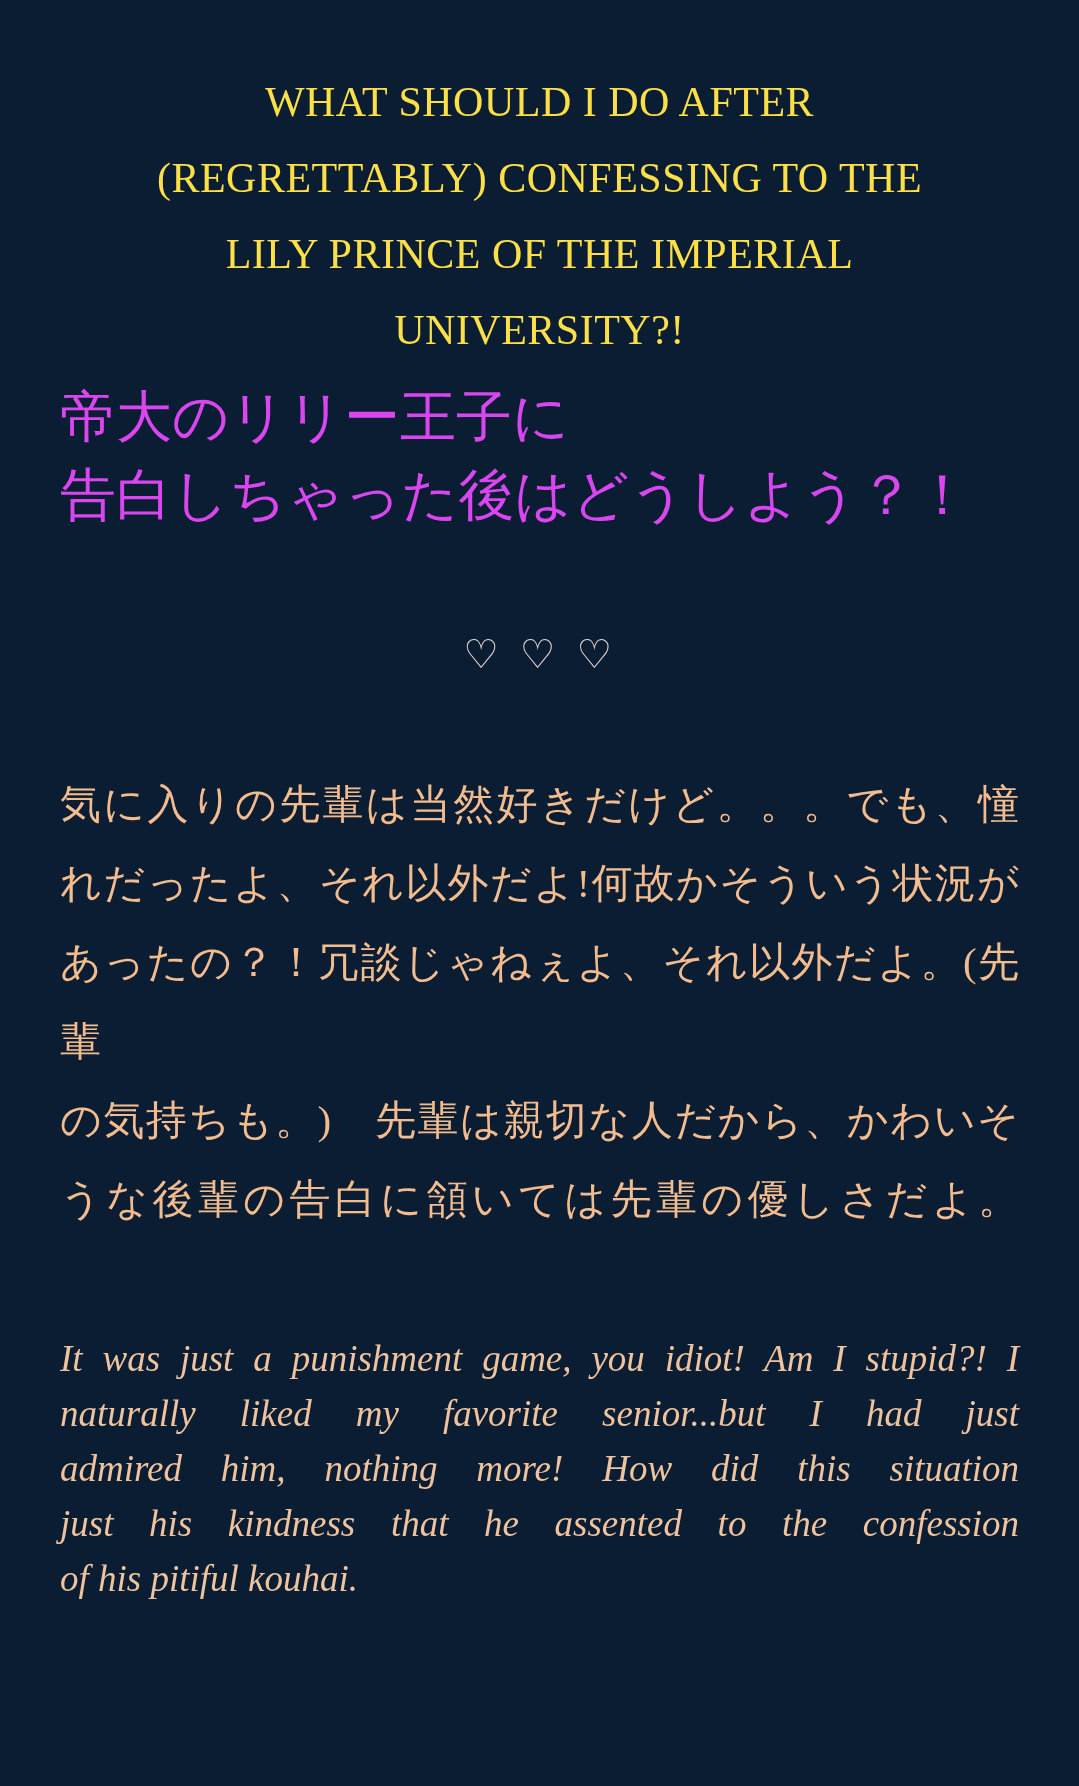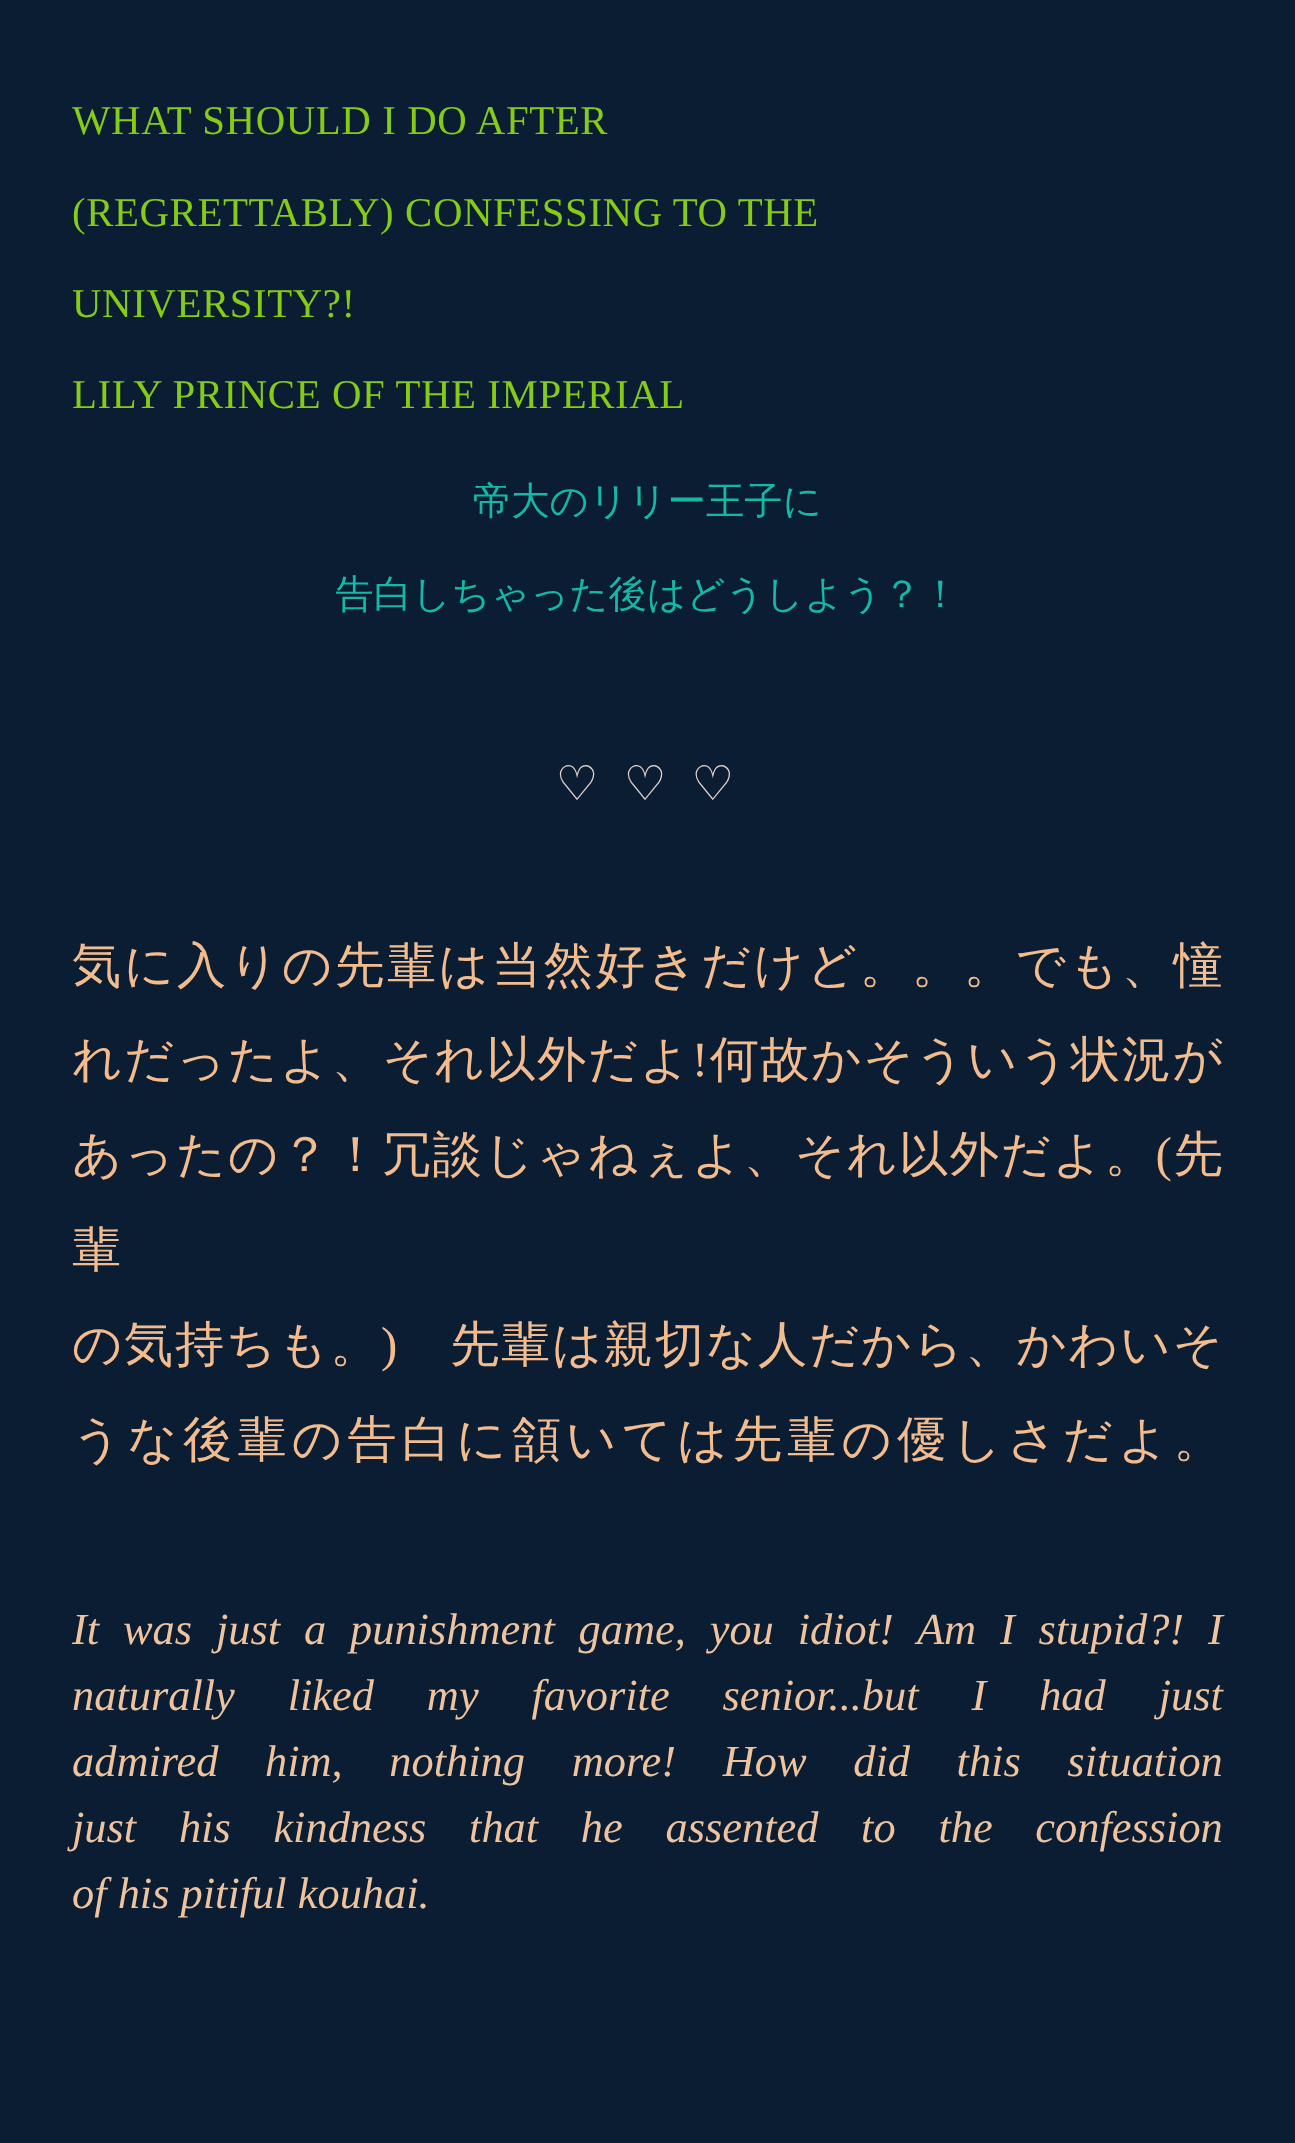--- a/index.html
+++ b/index.html
@@ -13,34 +13,35 @@
     height: 1786px;
     background: #0a1d33;
     overflow: hidden;
     font-family: "Liberation Serif", "DejaVu Serif", serif;
   }
   .content {
     padding: 64px 60px 0 60px;
   }
   
   .title-en {
-    color: #84cc16;
-    font-size: 34px;
+    color: #fde047;
+    font-size: 42px;
     line-height: 76px;
     font-weight: normal;
     letter-spacing: 0.5px;
+    text-align: center;
   }
   .title-en .t-line { white-space: nowrap; }
   
   .title-jp {
     margin-top: 10px;
-    color: #14b8a6;
-    font-size: 32px;
+    color: #d946ef;
+    font-size: 56px;
     line-height: 78px;
-    text-align: center;
+    text-align: left;
   }
   
   .hearts {
     margin-top: 96px;
     text-align: center;
     color: #e5d3cd;
     font-size: 40px;
     line-height: 48px;
     letter-spacing: 4px;
     font-family: "DejaVu Sans", sans-serif;
@@ -75,22 +76,22 @@
 </style>
 </head>
 <body>
 
 <div class="page">
   <div class="content">
 
     <div class="title-en">
       <div class="t-line">WHAT SHOULD I DO AFTER</div>
       <div class="t-line">(REGRETTABLY) CONFESSING TO THE</div>
+      <div class="t-line">LILY PRINCE OF THE IMPERIAL</div>
       <div class="t-line">UNIVERSITY?!</div>
-      <div class="t-line">LILY PRINCE OF THE IMPERIAL</div>
     </div>
 
     <div class="title-jp">
       <div>帝大のリリー王子に</div>
       <div>告白しちゃった後はどうしよう？！</div>
     </div>
 
     <div class="hearts">
       <span>♡ ♡ ♡</span>
     </div>

